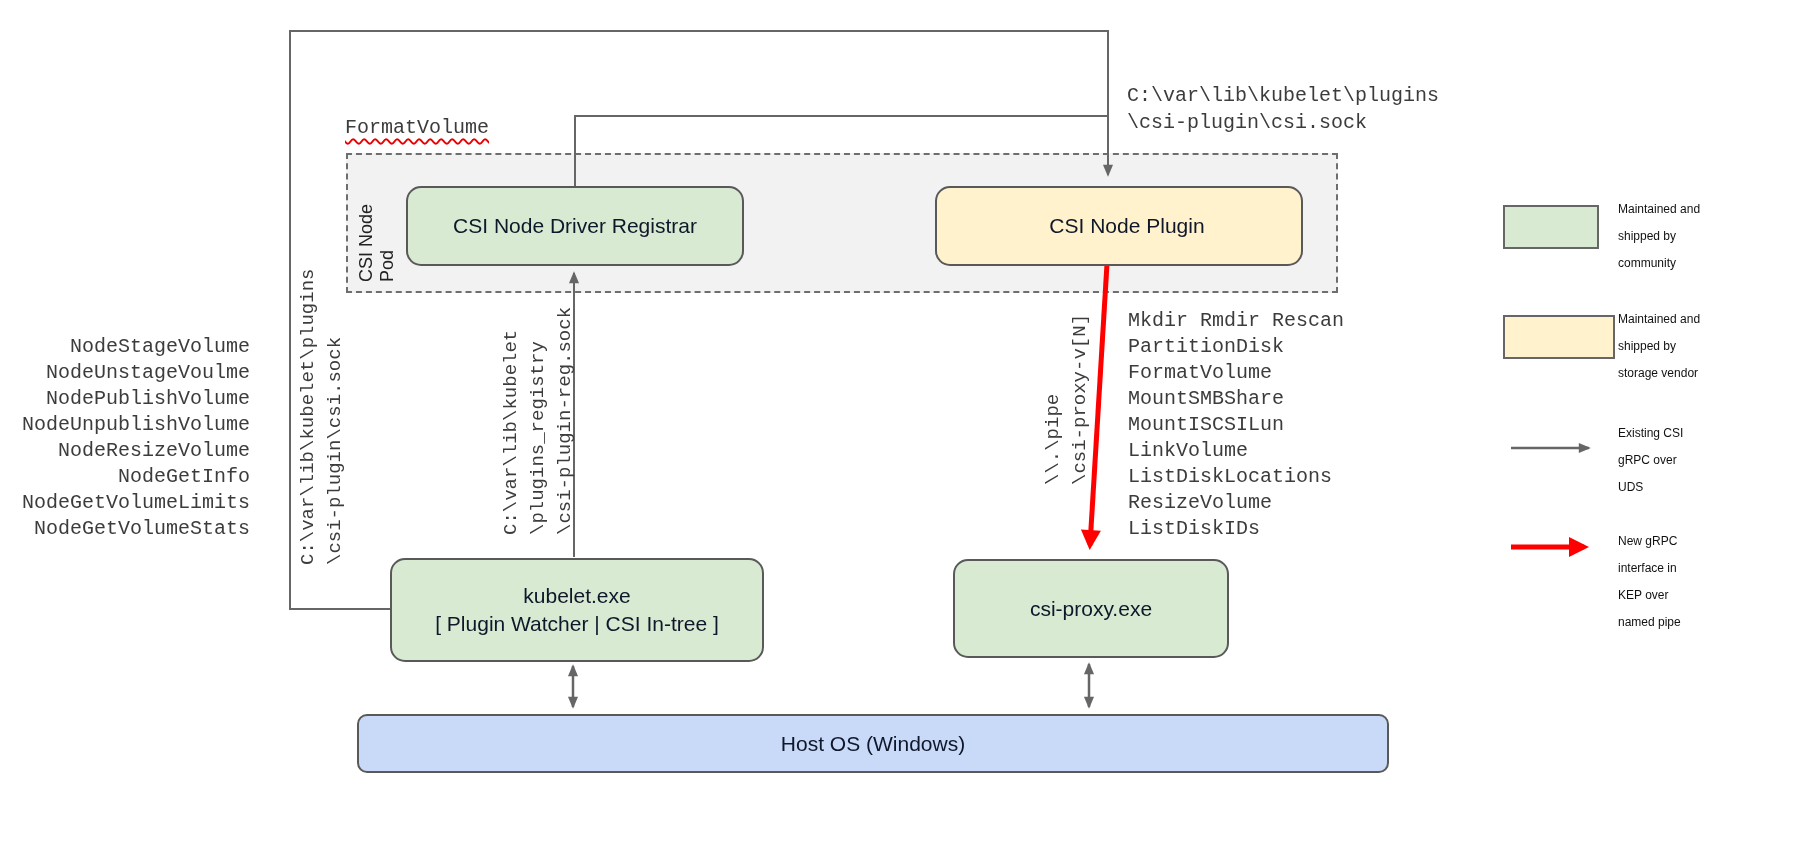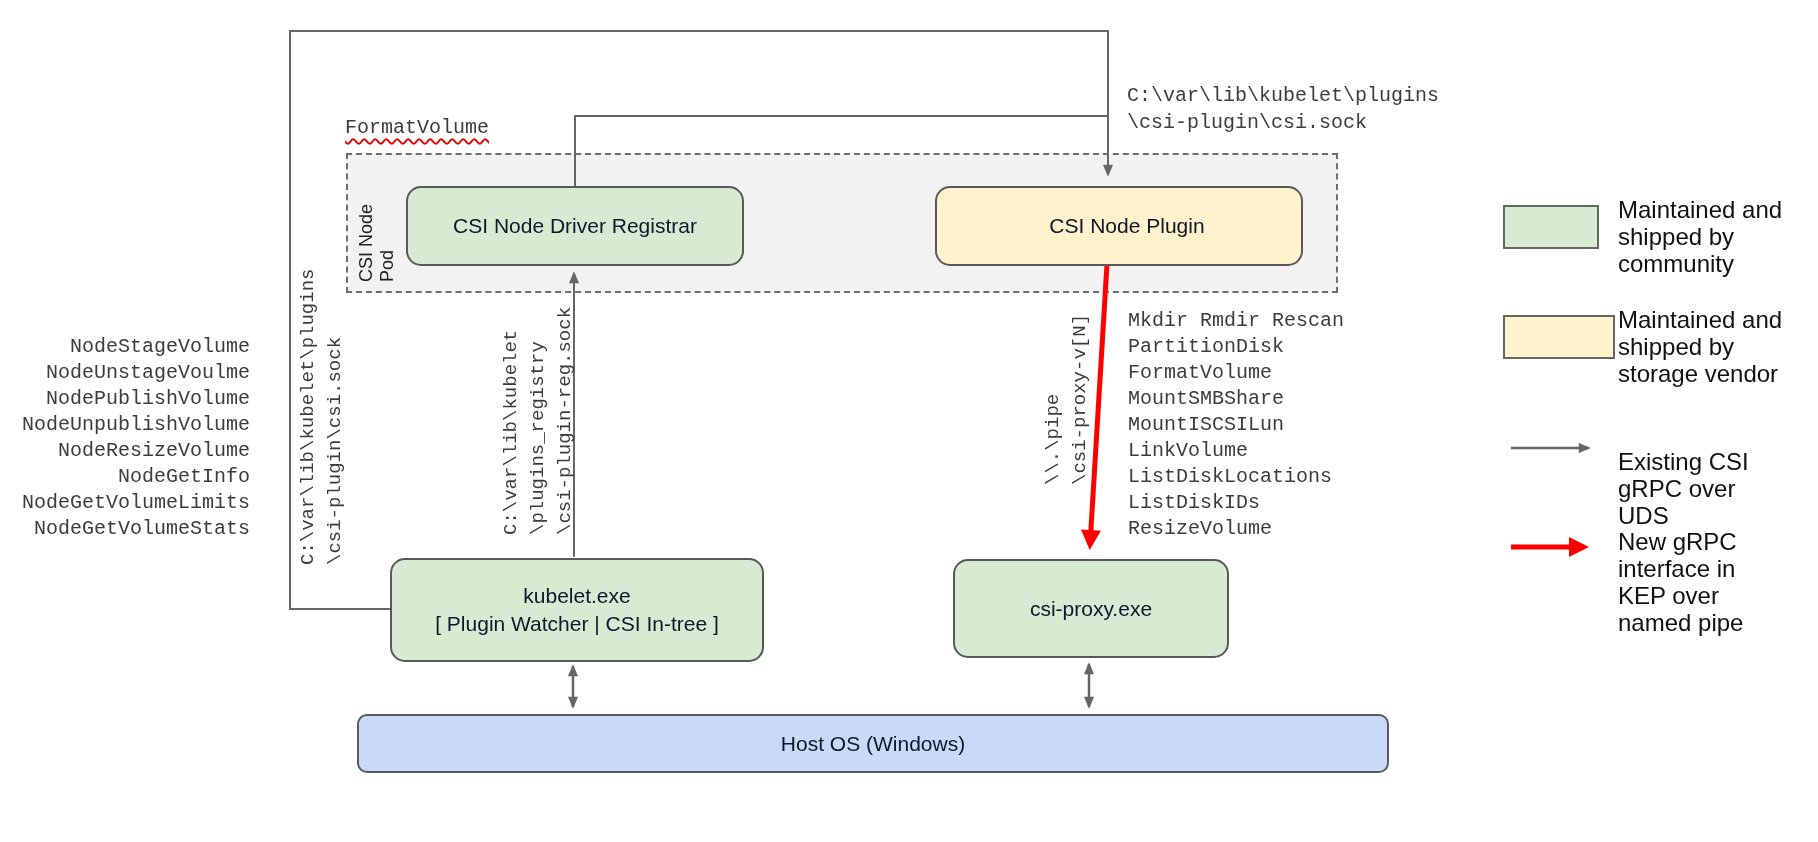--- a/index.html
+++ b/index.html
@@ -23,21 +23,21 @@
   .monolist{line-height:26px;}
   .vtext{position:absolute;writing-mode:vertical-rl;transform:rotate(180deg);
          font-family:"Liberation Mono",monospace;font-size:19px;line-height:27px;
          color:#3c3c3c;white-space:pre-line;z-index:4;}
   .vpod{position:absolute;writing-mode:vertical-rl;transform:rotate(180deg);
         font-family:"Liberation Sans",sans-serif;font-size:18px;color:#222;z-index:4;}
   .squiggle{text-decoration:underline wavy #e60000 2px;text-underline-offset:5px;}
 
   
   .swatch{position:absolute;left:1503px;width:92px;height:40px;border:2px solid #666;z-index:3;}
-  .legendtext{position:absolute;left:1618px;width:190px;font-size:24px;line-height:27px;color:#111;z-index:4;}
+  .legendtext{position:absolute;left:1618px;width:190px;font-size:12px;line-height:27px;color:#111;z-index:4;}
   svg{z-index:2;}
 </style>
 </head>
 <body>
 
 <div class="canvas">
 
   <div class="podbox"></div>
   <div class="vpod" style="left:356px;top:170px;width:28px;height:112px;">CSI Node Pod</div>
 
@@ -91,35 +91,35 @@
   </div>
 
   <div class="mono monolist" style="left:1128px;top:308px;width:260px;">
     <div>Mkdir Rmdir Rescan</div>
     <div>PartitionDisk</div>
     <div>FormatVolume</div>
     <div>MountSMBShare</div>
     <div>MountISCSILun</div>
     <div>LinkVolume</div>
     <div>ListDiskLocations</div>
+    <div>ResizeVolume</div>
     <div>ListDiskIDs</div>
-    <div>ResizeVolume</div>
   </div>
 
   <div class="swatch green" style="top:205px;"></div>
   <div class="legendtext ml" style="top:196px;">Maintained and
 shipped by
 community</div>
 
   <div class="swatch yellow" style="top:315px;"></div>
   <div class="legendtext ml" style="top:306px;">Maintained and
 shipped by
 storage vendor</div>
 
-  <div class="legendtext ml" style="top:420px;margin-top:28px;">Existing CSI
+  <div class="legendtext ml" style="top:420px;">Existing CSI
 gRPC over
 UDS</div>
 
   <div class="legendtext ml" style="top:528px;">New gRPC
 interface in
 KEP over
 named pipe</div>
 
 </div>
 

